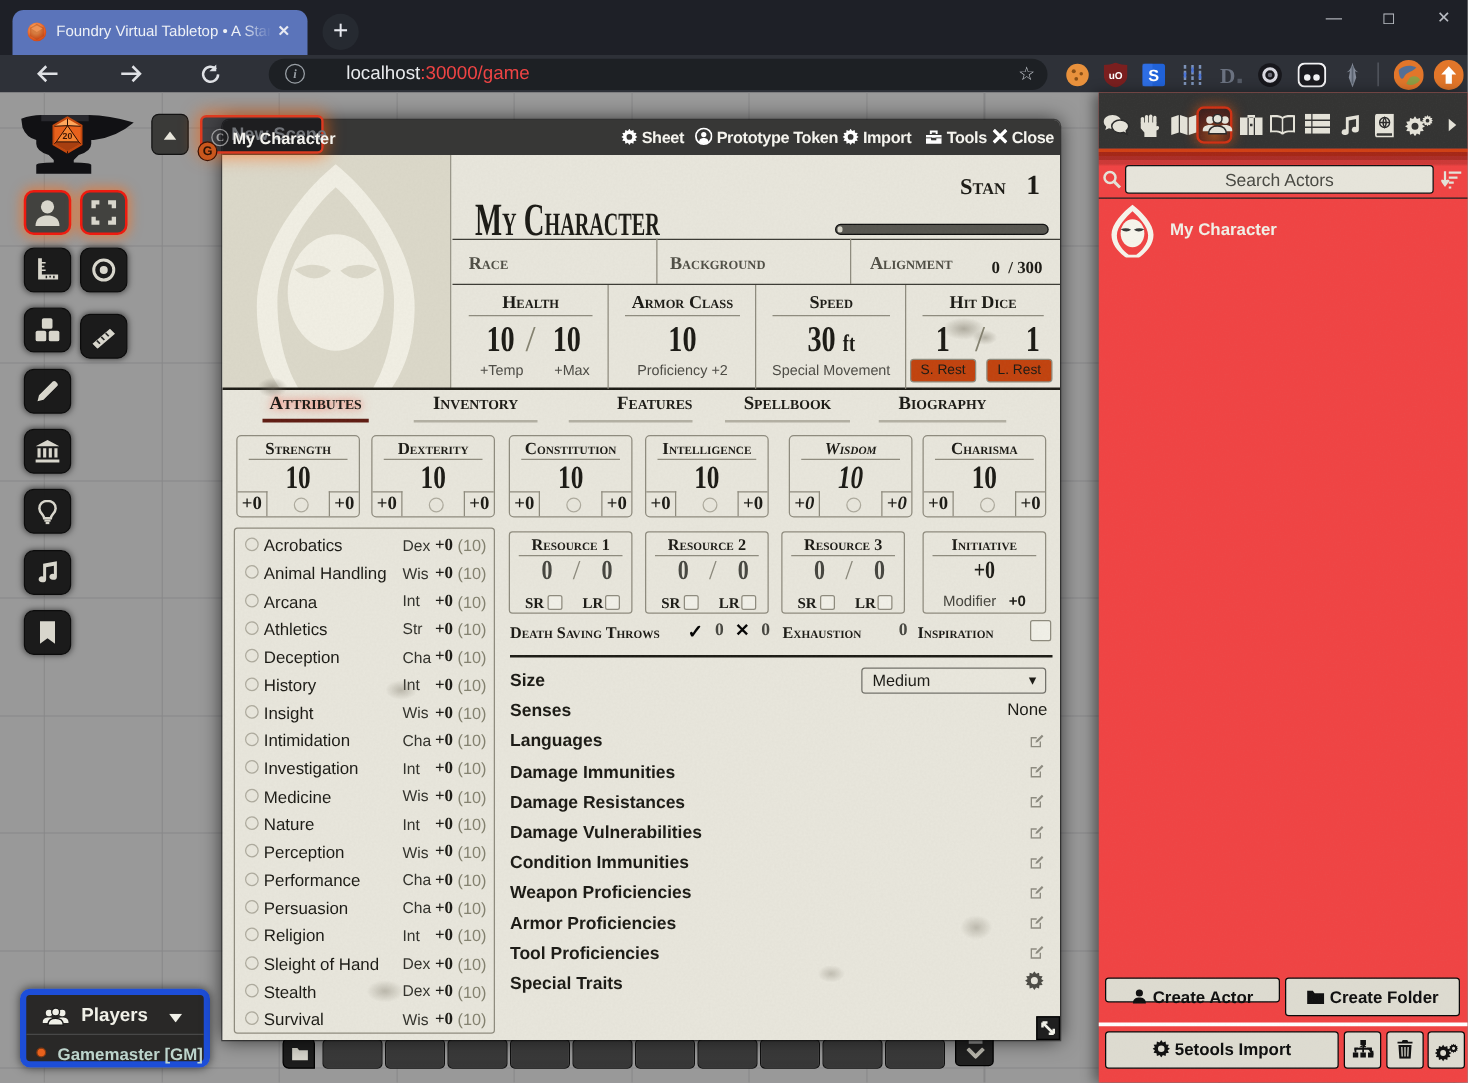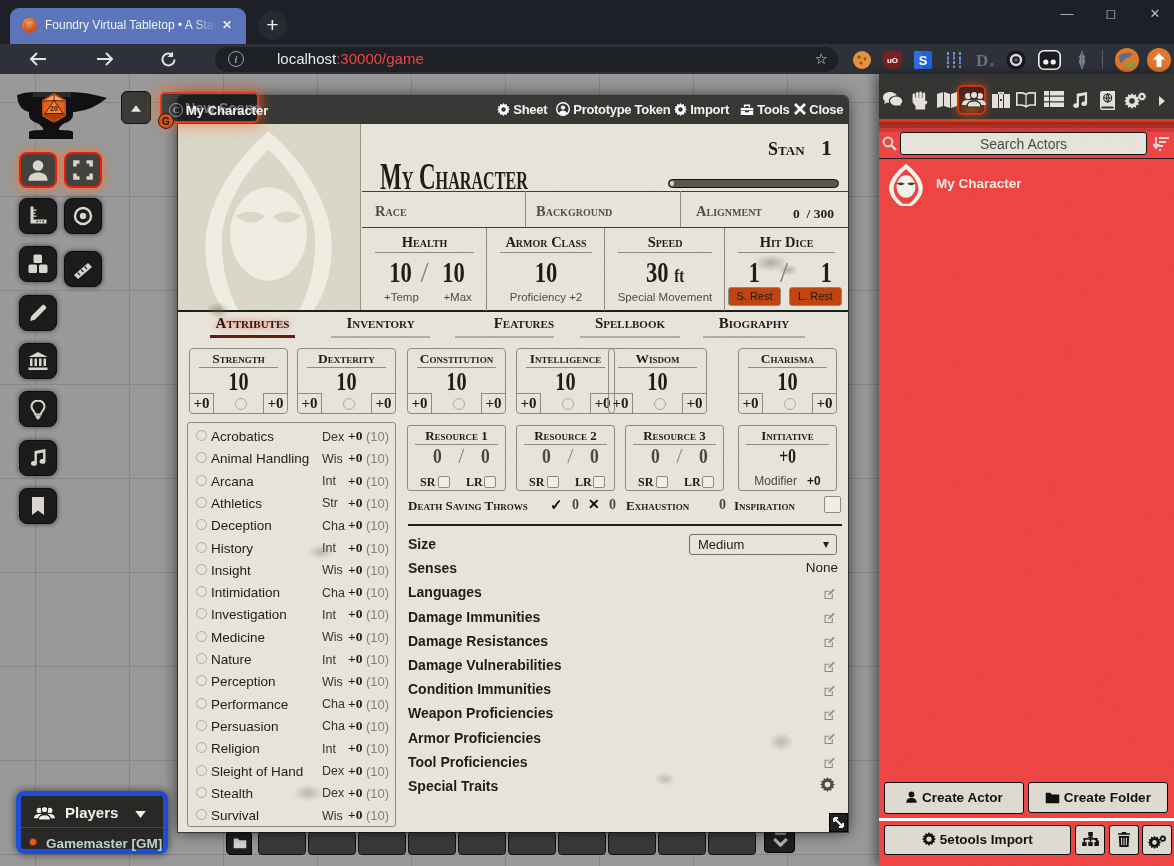--- a/index.html
+++ b/index.html
@@ -453,21 +453,21 @@
         <div class="radio" style="left:45px; top:49px;"></div>
         <div class="sq r num">+0</div>
       </div>
       <div class="abox" style="left:338px; top:224px;">
         <div class="lab sc"><span>Intelligence</span></div>
           <div class="big num">10</div>
         <div class="sq l num">+0</div>
         <div class="radio" style="left:45px; top:49px;"></div>
         <div class="sq r num">+0</div>
       </div>
-      <div class="abox" style="left:430px; top:224px;">
+      <div class="abox" style="left:453px; top:224px;font-style:italic;">
         <div class="lab sc"><span>Wisdom</span></div>
           <div class="big num">10</div>
         <div class="sq l num">+0</div>
         <div class="radio" style="left:45px; top:49px;"></div>
         <div class="sq r num">+0</div>
       </div>
       <div class="abox" style="left:560px; top:224px;">
         <div class="lab sc"><span>Charisma</span></div>
           <div class="big num">10</div>
         <div class="sq l num">+0</div>
@@ -829,21 +829,21 @@
       </div>
     <div id="dirlist">
 <div style="position:absolute; left:5px; top:3px;"><svg width="44" height="44" viewBox="0 0 100 102">
             <path fill="#f5f3ea" d="M50,4 C32,18 11,39 11,60 C11,81 28,95 41,105 L59,105 C72,95 89,81 89,60 C89,39 68,18 50,4 Z M50,16 C39,26 21,44 21,61 C21,77 34,90 43,97 L57,97 C66,90 79,77 79,61 C79,44 61,26 50,16 Z" fill-rule="evenodd"></path>
             <ellipse fill="#f5f3ea" cx="50" cy="57" rx="22" ry="26"></ellipse>
             <path fill="#3a3a39" d="M28,49.5 Q39,45.5 47.5,50.5 Q38,57.5 28,49.5 Z M72,49.5 Q61,45.5 52.5,50.5 Q62,57.5 72,49.5 Z"></path>
           </svg></div>
 <div style="position:absolute; left:57px; top:17px; font-size:13.5px; font-weight:bold; color:#f0efe6;">My Character</div>
       </div>
 
-<div class="cbtn" style="left:5px; top:708px; width:140px; height:32px; line-height:29px;"><svg width="13" height="14" viewBox="0 0 20 20" style="vertical-align:-2px;">
+<div class="cbtn" style="left:5px; top:708px; width:140px; height:20px; line-height:29px;"><svg width="13" height="14" viewBox="0 0 20 20" style="vertical-align:-2px;">
           <circle cx="10" cy="6" r="4.4" fill="#111"></circle>
           <path fill="#111" d="M2,19 C2,13 6,11.6 10,11.6 C14,11.6 18,13 18,19 Z"></path>
         </svg> Create Actor</div>
 <div class="cbtn" style="left:149px; top:708px; width:140px; height:31px; line-height:29px;"><svg width="15" height="13" viewBox="0 0 20 17" style="vertical-align:-2px;">
           <path fill="#111" d="M1,2 L7,2 L9,4.5 L19,4.5 L19,16 L1,16 Z"></path>
         </svg> Create Folder</div>
 <div class="cbtn" style="left:5px; top:751px; width:187px; height:30px; line-height:28px;"><svg width="14" height="14" style="vertical-align:-2px;" viewBox="0 0 16 16">
           <path fill="#111" d="M8,0 L9.5,2.2 L12,1.3 L12.3,4 L15,4.3 L13.8,6.7 L16,8 L13.8,9.3 L15,11.7 L12.3,12 L12,14.7 L9.5,13.8 L8,16 L6.5,13.8 L4,14.7 L3.7,12 L1,11.7 L2.2,9.3 L0,8 L2.2,6.7 L1,4.3 L3.7,4 L4,1.3 L6.5,2.2 Z M8,5 A3,3 0 1,0 8,11 A3,3 0 1,0 8,5 Z"></path>
         </svg> 5etools Import</div>
 <div class="cbtn" style="left:196px; top:751px; width:30px; height:30px; line-height:34px;"><svg width="17" height="15" viewBox="0 0 17 15">

